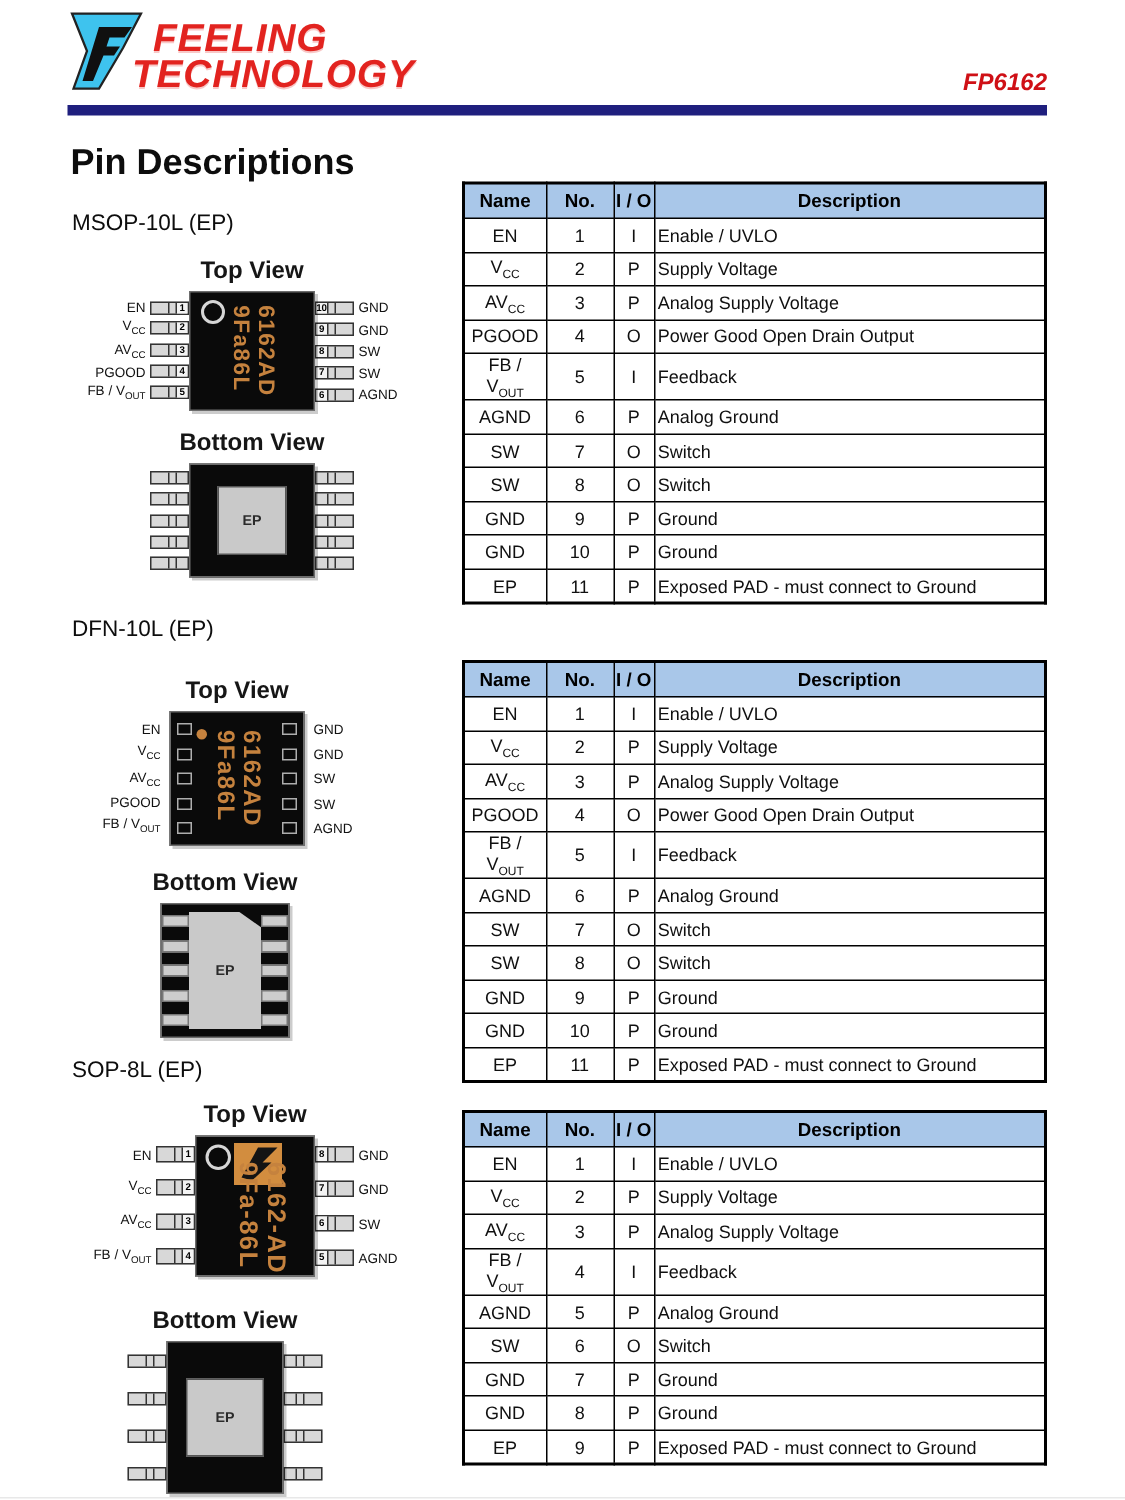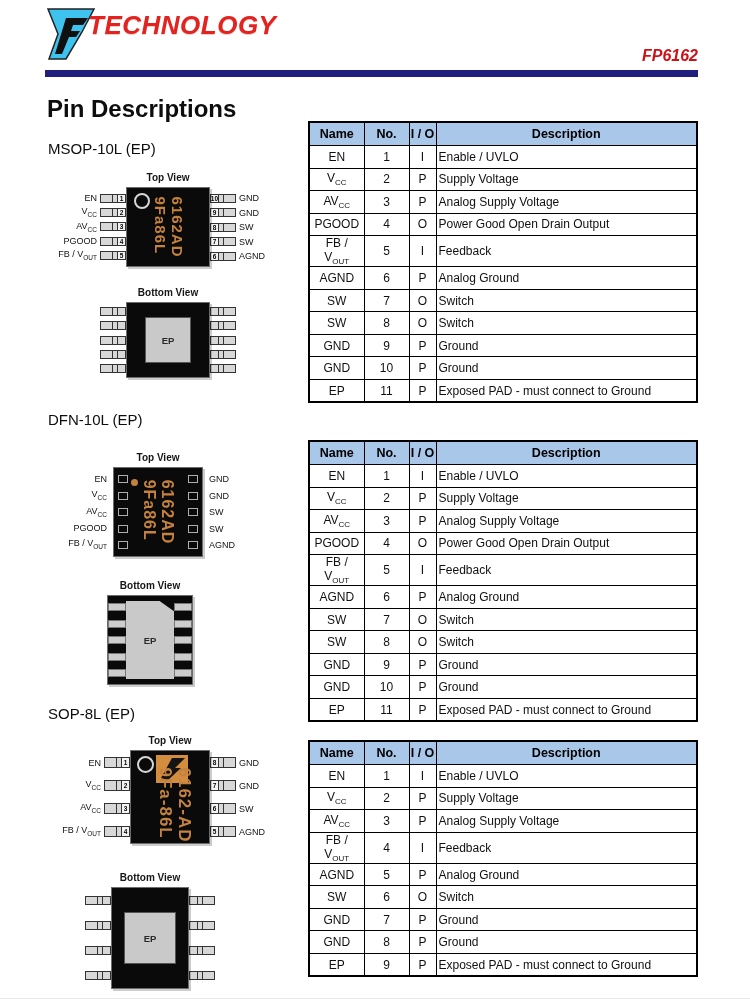--- a/index.html
+++ b/index.html
@@ -14,21 +14,21 @@
   .brand-text .l2{margin-left:-14px;}
   .partnum{position:absolute;right:52px;top:47px;font-size:16px;font-weight:bold;
            font-style:italic;color:#cf1016;}
   .rule{position:absolute;left:45px;top:70px;width:653px;height:7px;background:#1f1f7e;}
   .page-edge{position:absolute;left:0;right:0;bottom:1px;height:1px;background:#e8e8e8;}
   
   .page-title{position:absolute;left:47px;top:95px;margin:0;font-size:24px;font-weight:bold;color:#0d0d0d;}
   .sec-title{position:absolute;left:47px;margin:1px;font-size:15px;font-weight:normal;color:#0d0d0d;}
   
   .diagram{position:absolute;}
-  .view-label{text-align:center;font-size:10px;font-weight:bold;color:#161616;margin-bottom:4px;}
+  .view-label{text-align:center;font-size:16px;font-weight:bold;color:#161616;margin-bottom:4px;}
   .pkg{display:flex;align-items:flex-start;justify-content:center;}
   .side{display:flex;flex-direction:column;justify-content:space-between;box-sizing:border-box;}
   .pin-row{display:flex;align-items:center;}
   .side.left .pin-row{justify-content:flex-end;}
   .pin-label{font-size:9px;color:#111;white-space:nowrap;margin:0 3px;}
   .pin-label sub{font-size:6.5px;}
   
   .lead{display:flex;width:26px;height:9px;box-sizing:border-box;border:1px solid #333;
         background:#d8d8d8;flex:0 0 auto;}
   .lead .sa{flex:0 0 11px;border-right:1px solid #333;}
@@ -78,20 +78,21 @@
 <body>
 
 <div id="page">
 
   <div class="logo">
     <svg width="66" height="56" viewBox="0 0 66 56">
       <polygon points="6,3 52,3 40,26 24,53 7,53 16,28" fill="#3ec3ee" stroke="#222" stroke-width="1.5"></polygon>
       <path d="M24,12 L46,12 L41,19 L31,19 L29,25 L38,25 L34,31 L27,31 L20,48 L13,48 Z" fill="#101010"></path>
     </svg>
     <div class="brand-text">
+      <div class="l1">FEELING</div>
       <div class="l2">TECHNOLOGY</div>
     </div>
   </div>
   <div class="partnum">FP6162</div>
   <div class="rule"></div>
 
   <h1 class="page-title">Pin Descriptions</h1>
 
   <h2 class="sec-title" style="top:139px">MSOP-10L (EP)</h2>
 

